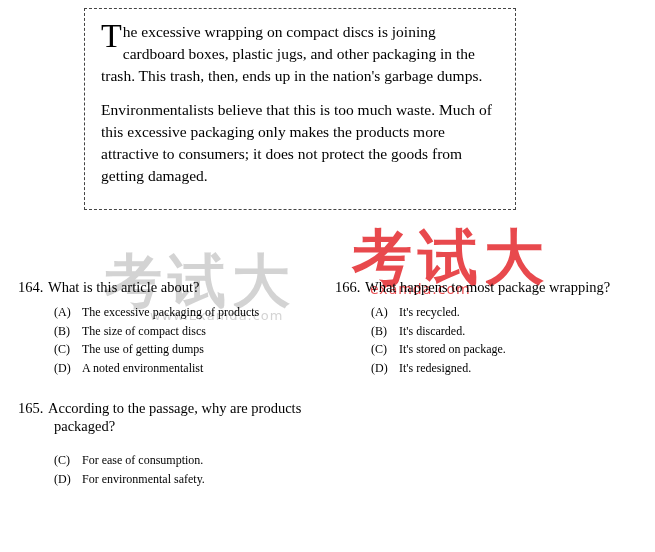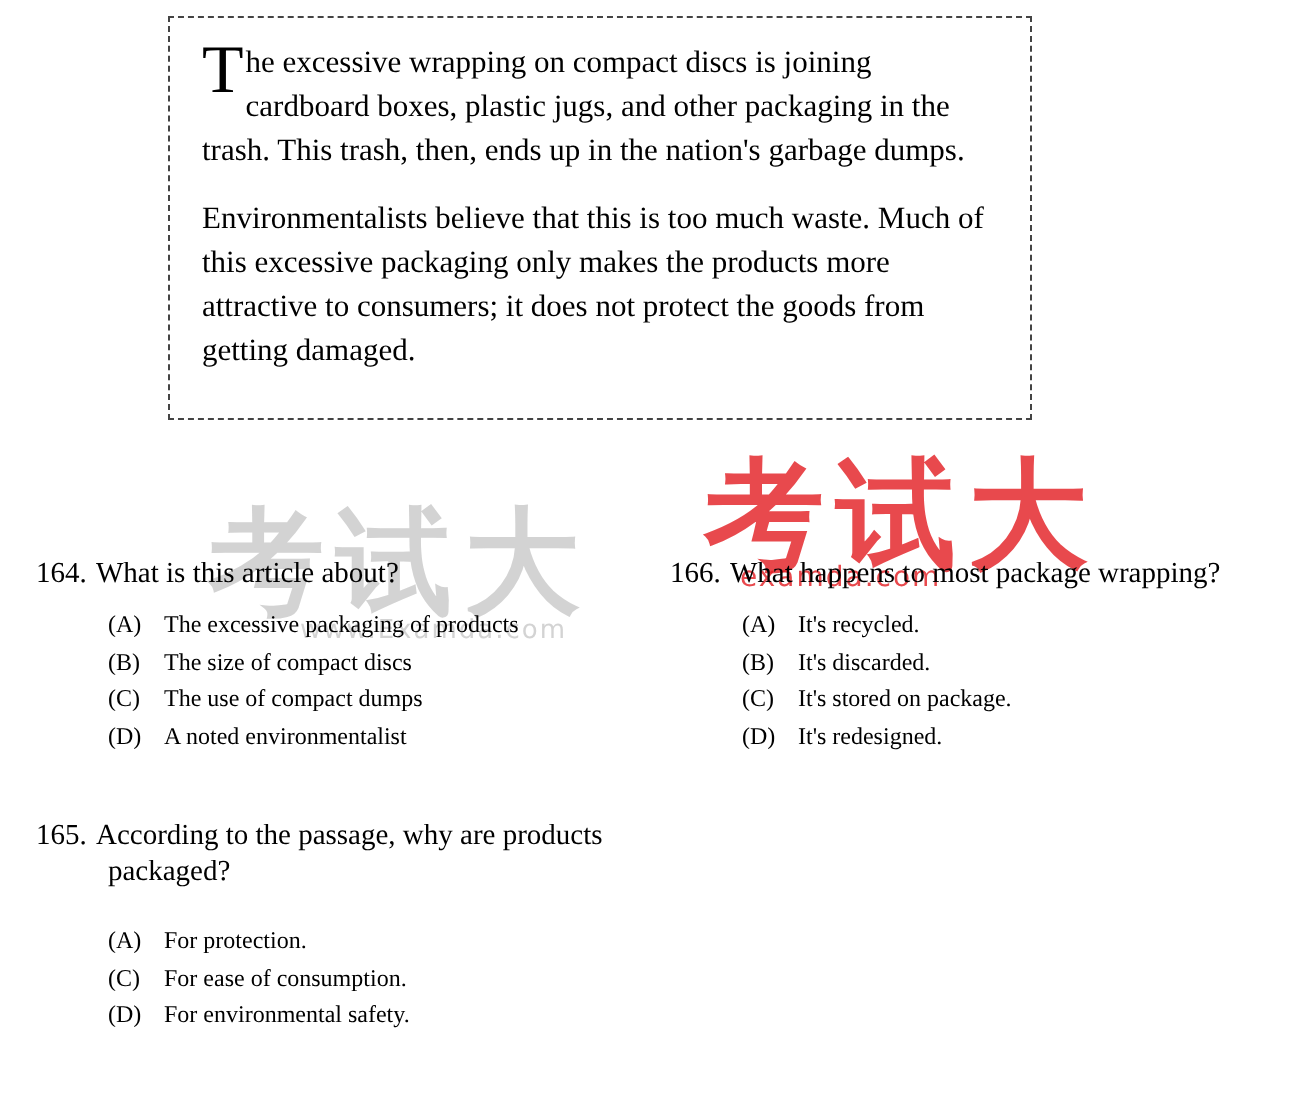--- a/index.html
+++ b/index.html
@@ -131,21 +131,21 @@
   .choice {
     font-size: 12px;
     line-height: 18.5px;
     white-space: nowrap;
   }
   .choice-letter {
     display: inline-block;
     width: 28px;
   }
   .q165 {
-    margin-top: 32px;
+    margin-top: 22px;
   }
   .q165 .choices {
     margin-top: 16px;
   }
 </style>
 </head>
 <body>
 
 <div id="page">
 
@@ -159,29 +159,28 @@
   <div class="wm wm-red">考试大</div>
   <div class="wm wm-red-sub">examda.com</div>
 
   <div class="col-left">
 
     <div class="question">
       <div class="q-stem"><span class="q-num">164.</span><span>What is this article about?</span></div>
       <div class="choices">
         <div class="choice"><span class="choice-letter">(A)</span><span>The excessive packaging of products</span></div>
         <div class="choice"><span class="choice-letter">(B)</span><span>The size of compact discs</span></div>
-        <div class="choice"><span class="choice-letter">(C)</span><span>The use of compact dumps</span></div>
+        <div class="choice"><span class="choice-letter">(C)</span><span>The use of getting dumps</span></div>
         <div class="choice"><span class="choice-letter">(D)</span><span>A noted environmentalist</span></div>
       </div>
     </div>
 
     <div class="question q165">
       <div class="q-stem"><span class="q-num">165.</span><span>According to the passage, why are products packaged?</span></div>
       <div class="choices">
-        <div class="choice"><span class="choice-letter">(A)</span><span>For protection.</span></div>
         <div class="choice"><span class="choice-letter">(C)</span><span>For ease of consumption.</span></div>
         <div class="choice"><span class="choice-letter">(D)</span><span>For environmental safety.</span></div>
       </div>
     </div>
 
   </div>
 
   <div class="col-right">
 
     <div class="question">

